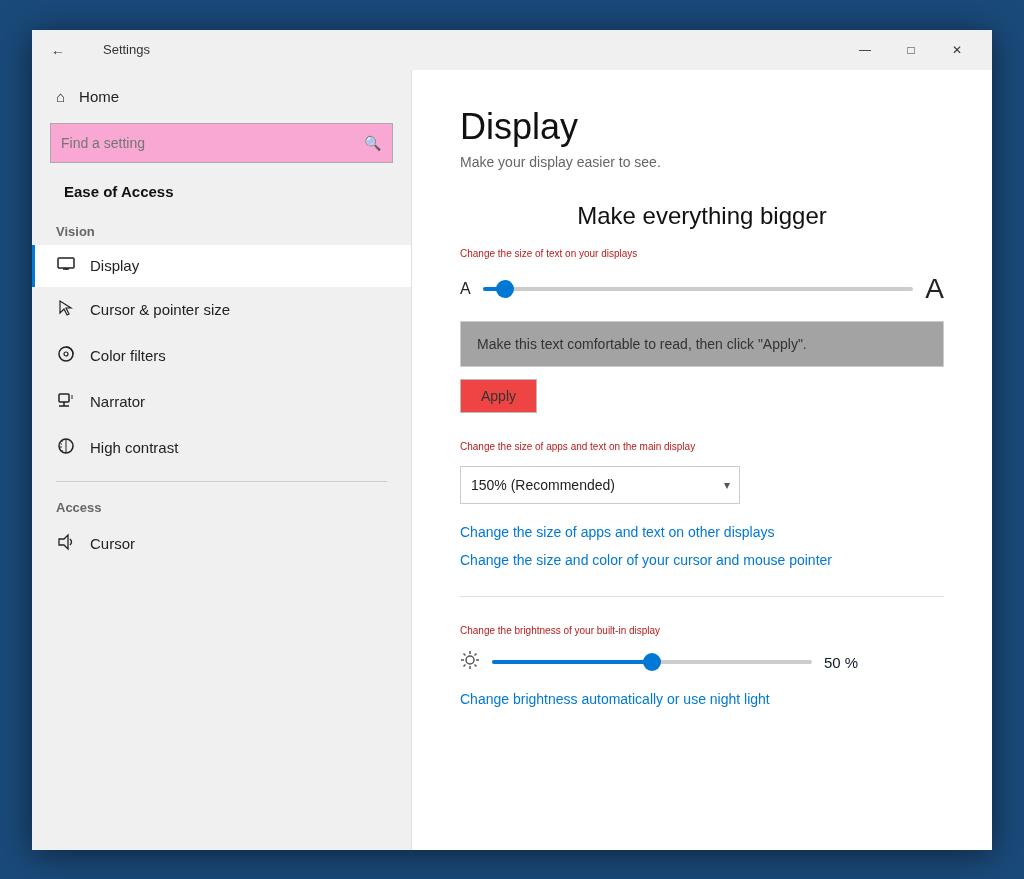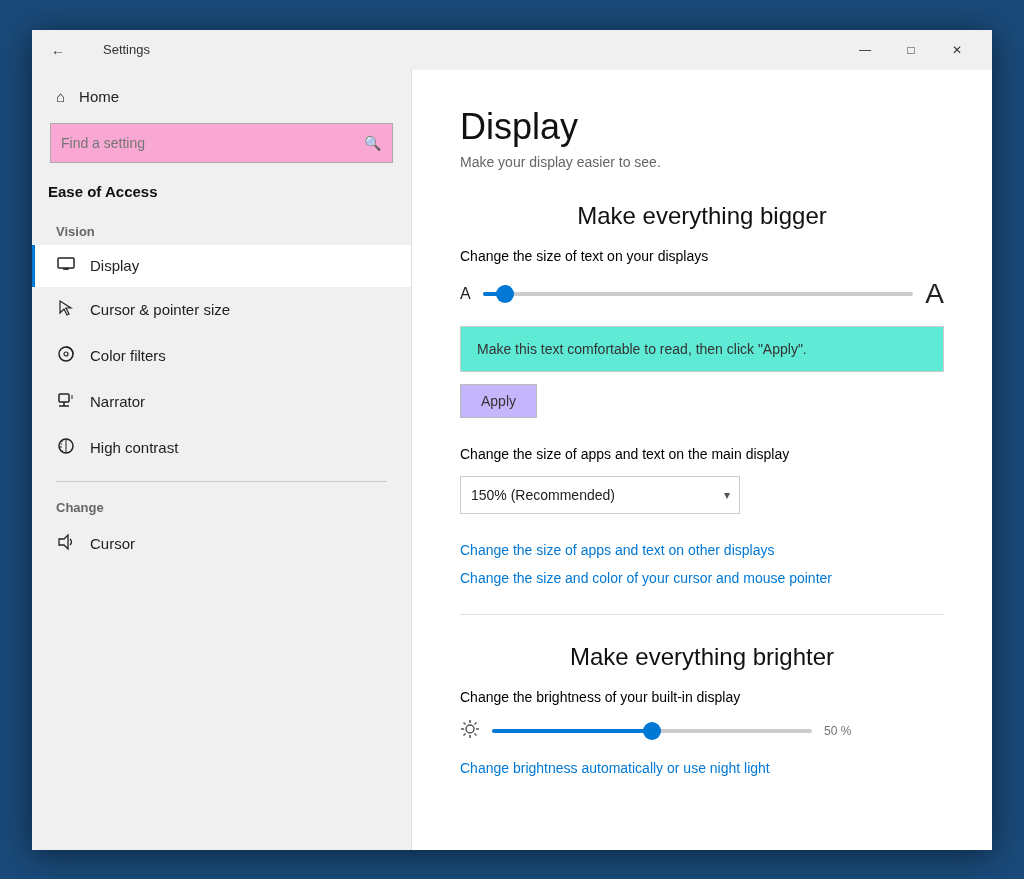--- a/index.html
+++ b/index.html
@@ -154,22 +154,22 @@
       margin-bottom: 32px;
     }
     .section-title {
       font-size: 24px;
       font-weight: 300;
       color: #111;
       margin-bottom: 18px;
       text-align: center;
     }
     .label-text {
-      font-size: 14px;
-      color: #000000;
+      font-size: 10px;
+      color: #b91c1c;
       margin-bottom: 14px;
     }
     .slider-row {
       display: flex;
       align-items: center;
       gap: 12px;
       margin-bottom: 16px;
     }
     .slider-letter-small {
       font-size: 16px;
@@ -203,35 +203,35 @@
       top: -7px;
       left: 3%;
       cursor: pointer;
     }
     .text-preview-box {
       border: 1px solid #ccc;
       padding: 14px 16px;
       font-size: 14px;
       color: #333;
       margin-bottom: 12px;
-      background: #5eead4;
+      background: #a3a3a3;
     }
     .apply-btn {
-      background: #c4b5fd;
+      background: #ef4444;
       border: 1px solid #bbb;
       padding: 8px 20px;
       font-size: 14px;
       color: #333;
       cursor: pointer;
       margin-bottom: 28px;
     }
     .dropdown-container {
       position: relative;
       display: inline-block;
-      margin-bottom: 28px;
+      margin-bottom: 20px;
       text-decoration: underline;
     }
     .dropdown-container select {
       width: 280px;
       height: 38px;
       border: 1px solid #ccc;
       background: #fff;
       font-size: 14px;
       padding: 0 36px 0 10px;
       appearance: none;
@@ -289,22 +289,22 @@
       width: 18px;
       height: 18px;
       background: #0078d4;
       border-radius: 50%;
       position: absolute;
       top: -7px;
       left: calc(50% - 9px);
       cursor: pointer;
     }
     .brightness-value {
-      font-size: 12px;
-      color: #737373;
+      font-size: 15px;
+      color: #0f172a;
       min-width: 48px;
     }
   </style>
 </head>
 <body>
 
 <div class="window">
 
   <div class="title-bar">
     <div class="title-bar-back">
@@ -325,21 +325,21 @@
       <div class="sidebar-home">
         <span class="icon">⌂</span>
         <span>Home</span>
       </div>
 
       <div class="sidebar-search">
         <input type="text" placeholder="Find a setting" style="">
         <span class="sidebar-search-icon">🔍</span>
       </div>
 
-      <div style="padding: 0 24px 6px 16px; font-size: 15px; font-weight: 600; color: #111;">Ease of Access</div>
+      <div style="padding: 0 24px 6px 32px; font-size: 15px; font-weight: 600; color: #111;">Ease of Access</div>
 
       <div style="height:10px;"></div>
 
       <div class="sidebar-section-title">Vision</div>
 
       <div class="sidebar-item active">
         <span class="icon">
           <svg width="18" height="14" viewBox="0 0 18 14" fill="none" xmlns="http://www.w3.org/2000/svg">
             <rect x="1" y="1" width="16" height="10" rx="1" stroke="#222" stroke-width="1.5" fill="none"></rect>
             <line x1="6" y1="12" x2="12" y2="12" stroke="#222" stroke-width="1.5"></line>
@@ -392,21 +392,21 @@
             <line x1="3.5" y1="7" x2="5" y2="7" stroke="#222" stroke-width="1"></line>
             <line x1="3" y1="10" x2="5" y2="10" stroke="#222" stroke-width="1"></line>
             <line x1="5" y1="13" x2="5" y2="14.5" stroke="#222" stroke-width="1"></line>
           </svg>
         </span>
         <span>High contrast</span>
       </div>
 
       <div class="sidebar-divider"></div>
 
-      <div class="sidebar-section-title">Change</div>
+      <div class="sidebar-section-title">Access</div>
 
       <div class="sidebar-item">
         <span class="icon">
           <svg width="18" height="18" viewBox="0 0 18 18" fill="none" xmlns="http://www.w3.org/2000/svg">
             <polygon points="2,6 7,6 11,2 11,16 7,12 2,12" stroke="#222" stroke-width="1.3" fill="none"></polygon>
             <path d="M13 6 Q16 9 13 12" stroke="#222" stroke-width="1.3" fill="none"></path>
           </svg>
         </span>
         <span>Cursor</span>
       </div>
@@ -452,21 +452,20 @@
         <span class="dropdown-arrow">▾</span>
       </div>
 
       
       <a class="link-text">Change the size of apps and text on other displays</a>
       <a class="link-text">Change the size and color of your cursor and mouse pointer</a>
 
       <div class="section-divider"></div>
 
       
-      <h2 class="section-title">Make everything brighter</h2>
       <p class="label-text">Change the brightness of your built-in display</p>
 
       
       <div class="brightness-row">
         <span class="brightness-icon">
           <svg width="20" height="20" viewBox="0 0 20 20" fill="none" xmlns="http://www.w3.org/2000/svg">
             <circle cx="10" cy="10" r="4" stroke="#555" stroke-width="1.5" fill="none"></circle>
             <line x1="10" y1="1" x2="10" y2="4" stroke="#555" stroke-width="1.5"></line>
             <line x1="10" y1="16" x2="10" y2="19" stroke="#555" stroke-width="1.5"></line>
             <line x1="1" y1="10" x2="4" y2="10" stroke="#555" stroke-width="1.5"></line>

